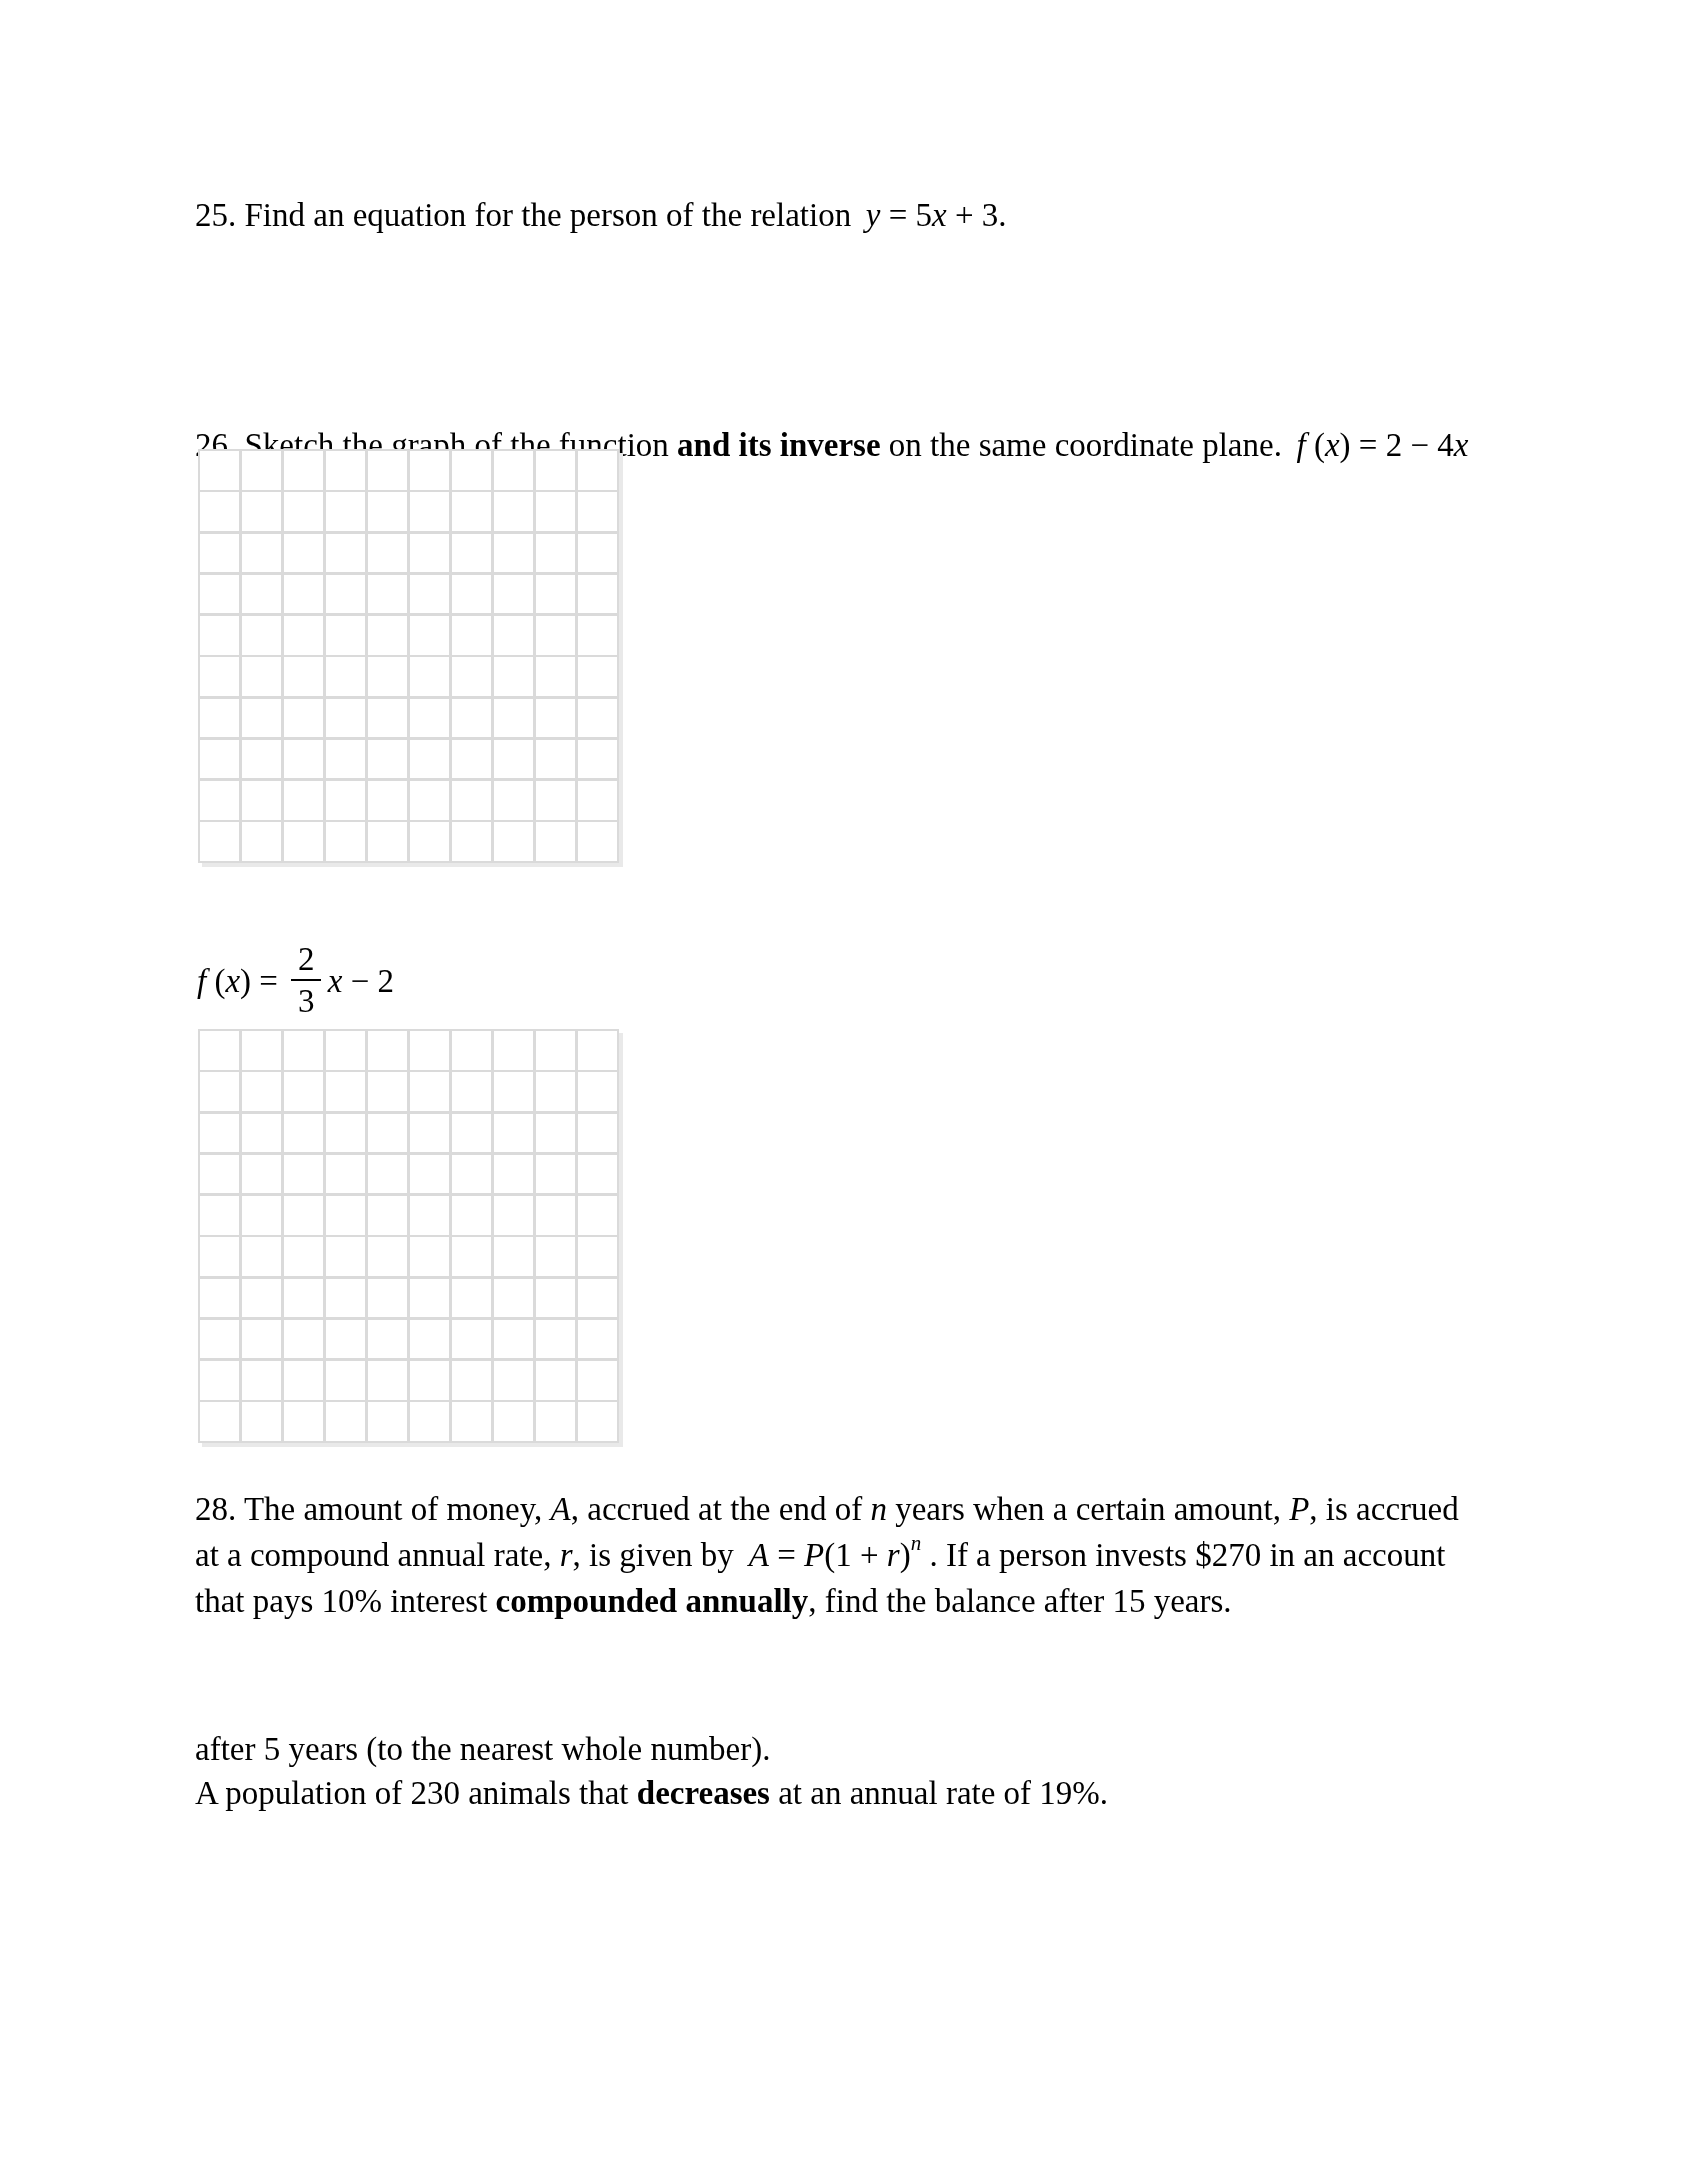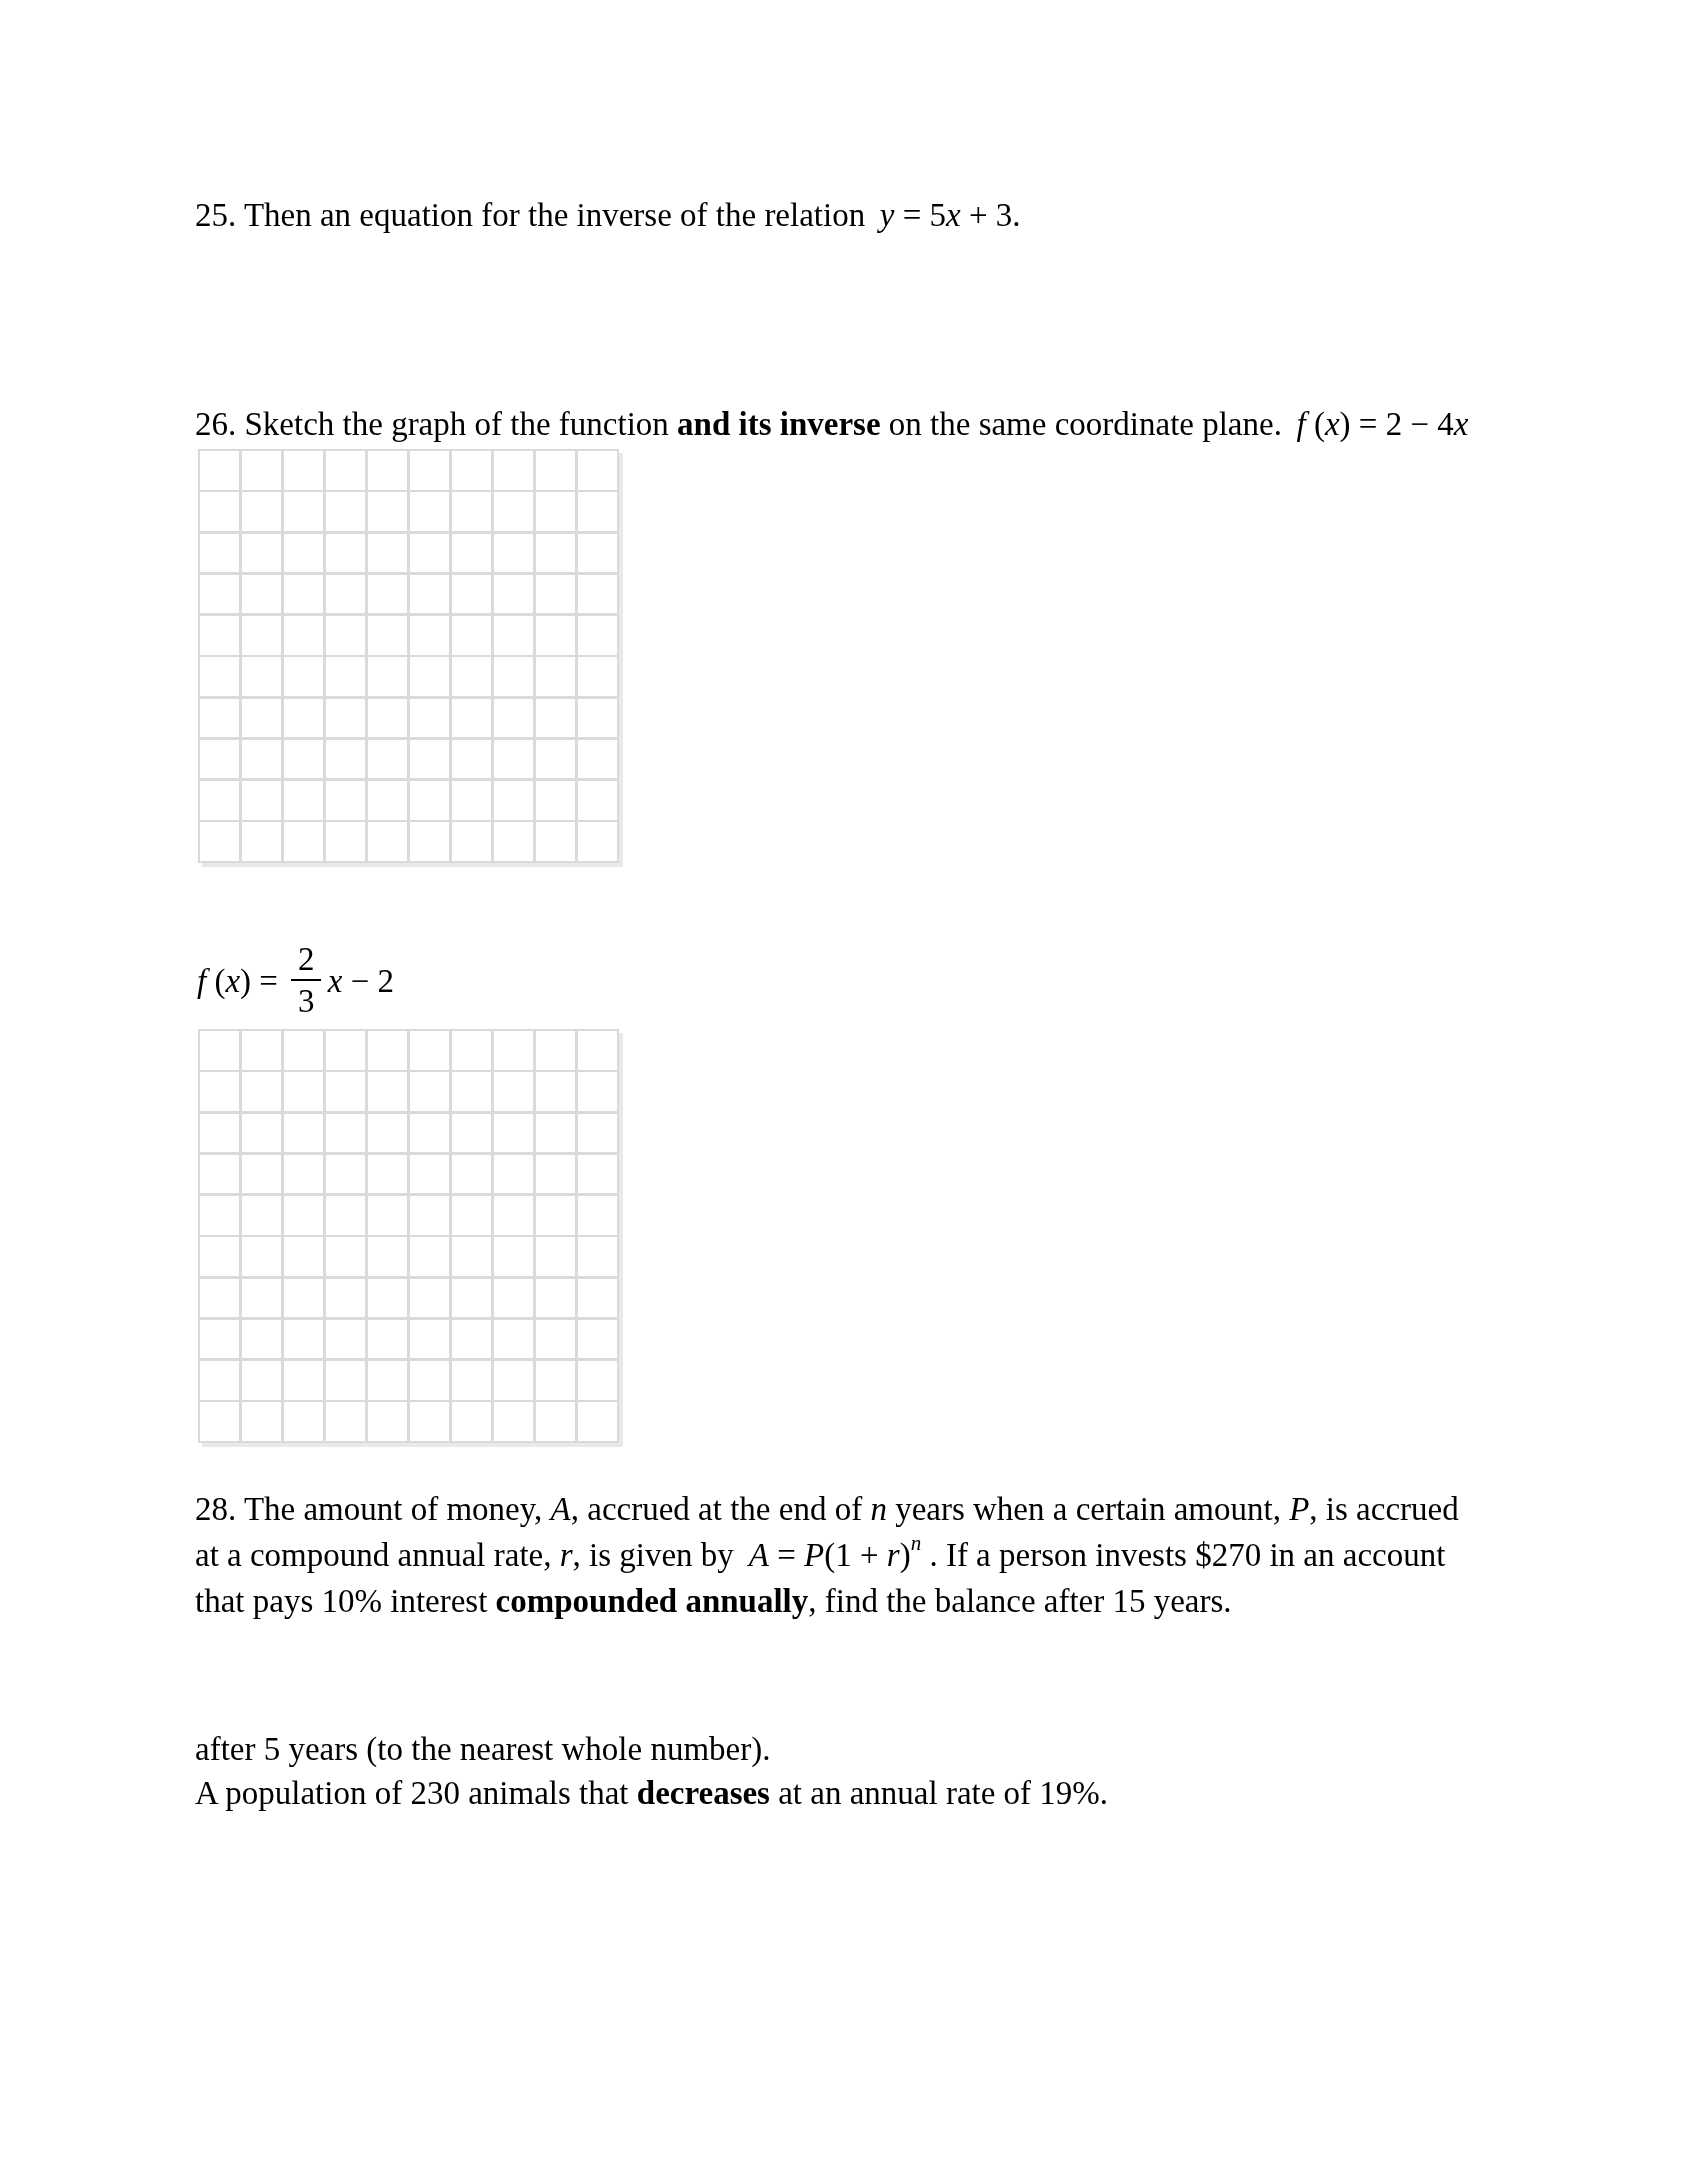--- a/index.html
+++ b/index.html
@@ -19,21 +19,21 @@
   .para .line { white-space: nowrap; }
   .it { font-style: italic; }
   .b  { font-weight: bold; }
   .math { margin-left: 14.6px; }
   .math-tight { margin-left: 6.6px; }
   sup.exp { font-size: 21px; font-style: italic; vertical-align: 16px; line-height: 0; }
 
   
   #q25 { top: 192px; }
   
-  #q26 { top: 401px; }
+  #q26 { top: 422px; }
   
   #q27 { top: 917px; }
   #q27-formula { position: absolute; left: 197px; top: 947px; white-space: nowrap; }
   .frac {
     display: inline-block;
     vertical-align: middle;
     position: relative;
     top: -4px;
     text-align: center;
     margin: 0 6.6px 0 5.3px;
@@ -62,21 +62,21 @@
   #q28 { top: 1486px; line-height: 46px; }
   
   #q29 { top: 1727px; line-height: 44px; }
 </style>
 </head>
 <body>
 
 <div class="page">
 
   <div class="q" id="q25">
-    <span>25.</span><span> Then an equation for the inverse of the relation</span><span class="math"><span class="it">y</span><span> = 5</span><span class="it">x</span><span> + 3.</span></span>
+    <span>25.</span><span> Find an equation for the person of the relation</span><span class="math"><span class="it">y</span><span> = 5</span><span class="it">x</span><span> + 3.</span></span>
   </div>
 
   <div class="q" id="q26">
     <span>26.</span><span> Sketch the graph of the function </span><span class="b">and its inverse</span><span> on the same coordinate plane.</span><span class="math"><span class="it">f</span><span> (</span><span class="it">x</span><span>) = 2 − 4</span><span class="it">x</span></span>
   </div>
 
   <div class="sketch-grid" id="grid1" style="grid-template-columns: repeat(10, 1fr); grid-template-rows: repeat(10, 1fr); background: rgb(218, 218, 218); border-color: rgb(218, 218, 218); box-shadow: rgb(233, 233, 233) 4px 4px 0px;">
       <div class="grid-cell" style="background: rgb(255, 255, 255);"></div>
       <div class="grid-cell" style="background: rgb(255, 255, 255);"></div>
       <div class="grid-cell" style="background: rgb(255, 255, 255);"></div>

